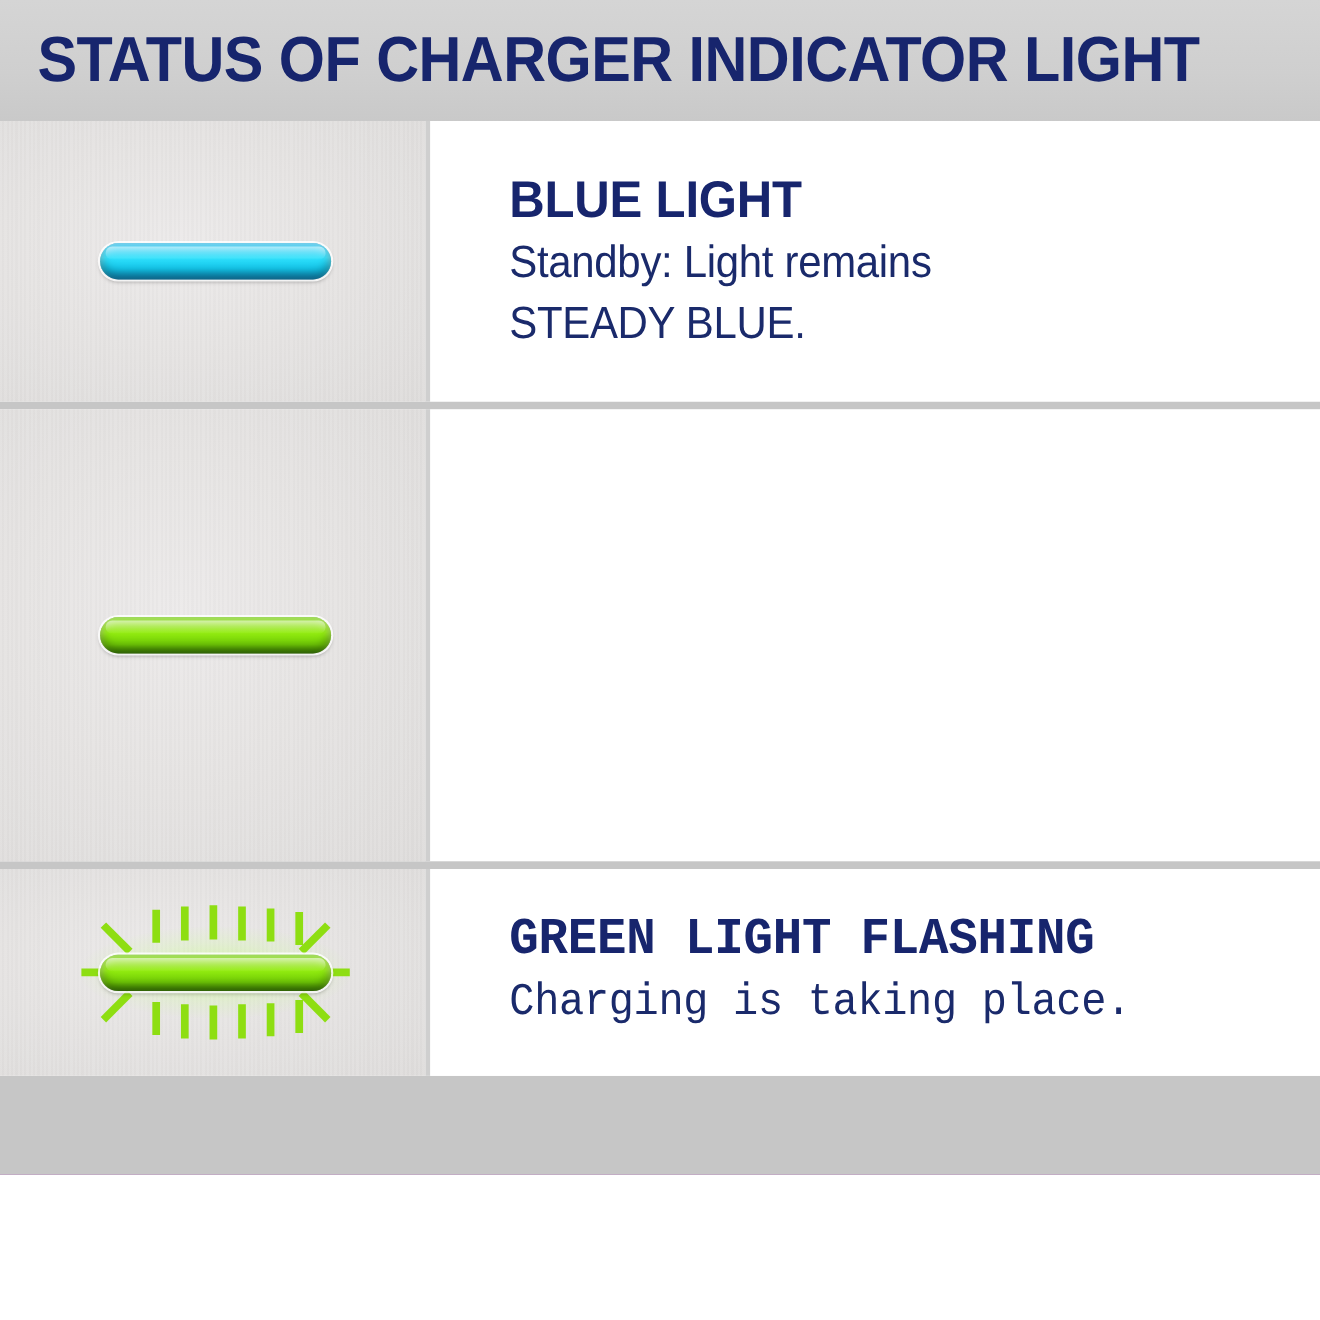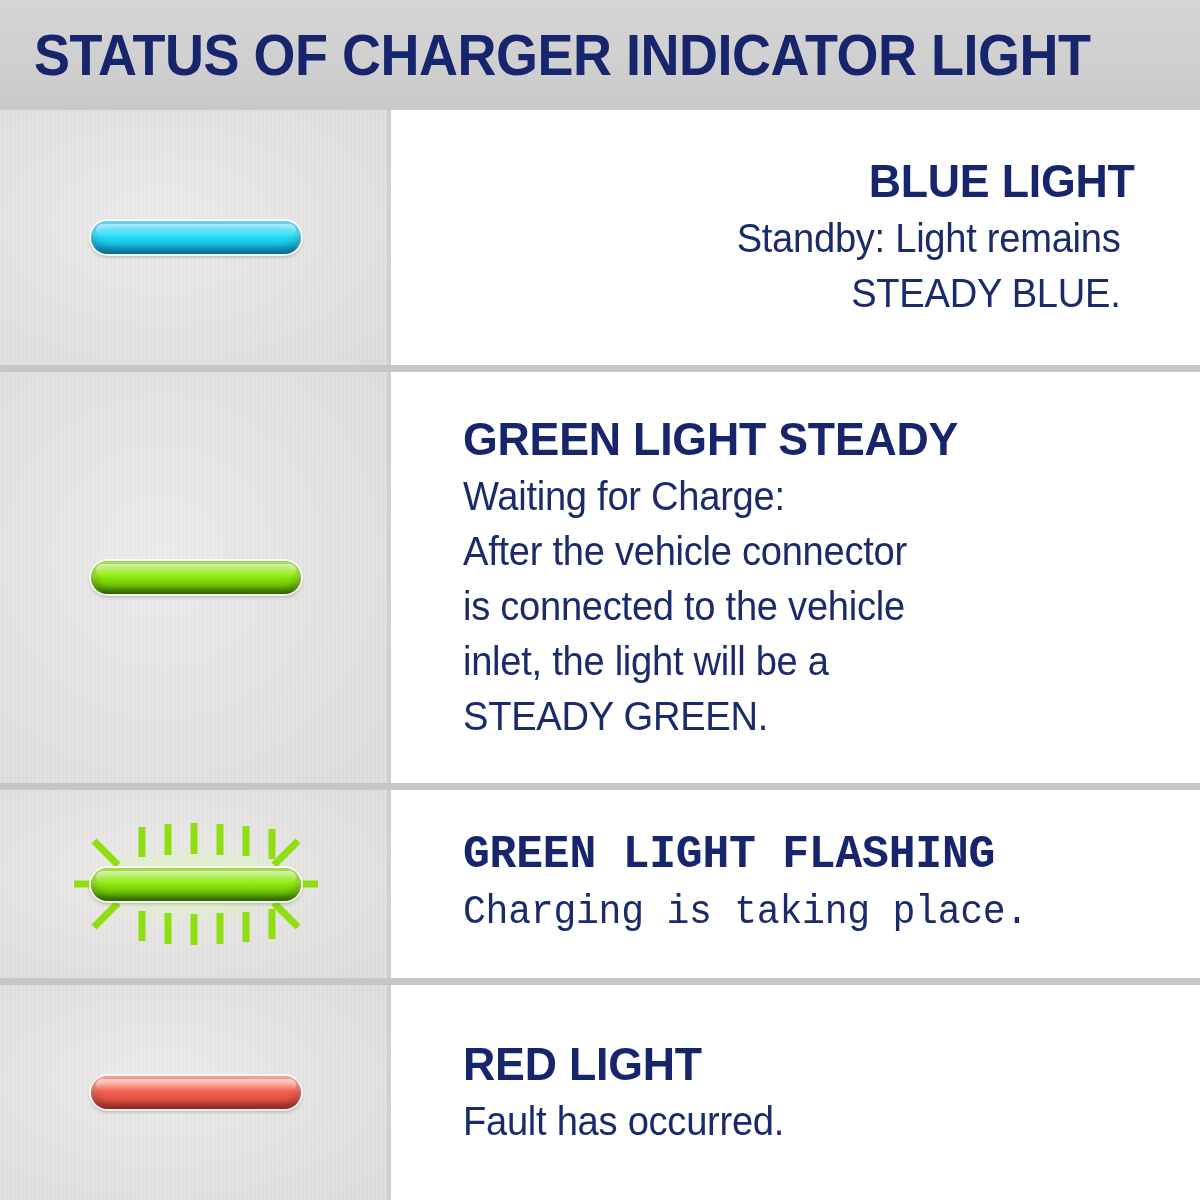--- a/index.html
+++ b/index.html
@@ -45,21 +45,21 @@
     background:#c6c6c6;
   }
   .row{
     display:flex;
     background:#ffffff;
     position:relative;
     box-sizing:border-box;
   }
   .row + .row{ margin-top:7px; }
 
-  .row-1{ height:255px;text-align:right; }
+  .row-1{ height:255px; }
   .row-2{ height:411px; }
   .row-3{ height:188px;font-family:Liberation Mono, monospace; }
   .row-4{ height:215px; }
 
   
   .cell-icon{
     flex:0 0 391px;
     width:391px;
     background:
       radial-gradient(ellipse at 42% 45%, #eceaea 0%, #e6e4e3 45%, #dedcdb 100%);
@@ -187,30 +187,20 @@
         </div>
       </div>
     </div>
 
     <div class="row row-2">
       <div class="cell-icon">
         <div class="light-wrap">
           <div class="pill pill-green"></div>
         </div>
       </div>
-      <div class="cell-text">
-        <div class="heading">GREEN LIGHT STEADY</div>
-        <div class="body">
-          <span class="ln">Waiting for Charge:</span>
-          <span class="ln">After the vehicle connector</span>
-          <span class="ln">is connected to the vehicle</span>
-          <span class="ln">inlet, the light will be a</span>
-          <span class="ln">STEADY GREEN.</span>
-        </div>
-      </div>
     </div>
 
     <div class="row row-3">
       <div class="cell-icon">
         <div class="light-wrap">
           <div class="glow"></div>
           <svg class="rays" viewBox="0 0 256 150">
             <g stroke="#8ede12" stroke-width="7" stroke-linecap="butt">
 
               <line x1="74" y1="18" x2="74" y2="48"></line>
@@ -241,28 +231,15 @@
         </div>
       </div>
       <div class="cell-text">
         <div class="heading">GREEN LIGHT FLASHING</div>
         <div class="body">
           <span class="ln">Charging is taking place.</span>
         </div>
       </div>
     </div>
 
-    <div class="row row-4">
-      <div class="cell-icon">
-        <div class="light-wrap">
-          <div class="pill pill-red"></div>
-        </div>
-      </div>
-      <div class="cell-text">
-        <div class="heading">RED LIGHT</div>
-        <div class="body">
-          <span class="ln">Fault has occurred.</span>
-        </div>
-      </div>
-    </div>
 
   </div>
 </div>
 
 </body></html>

